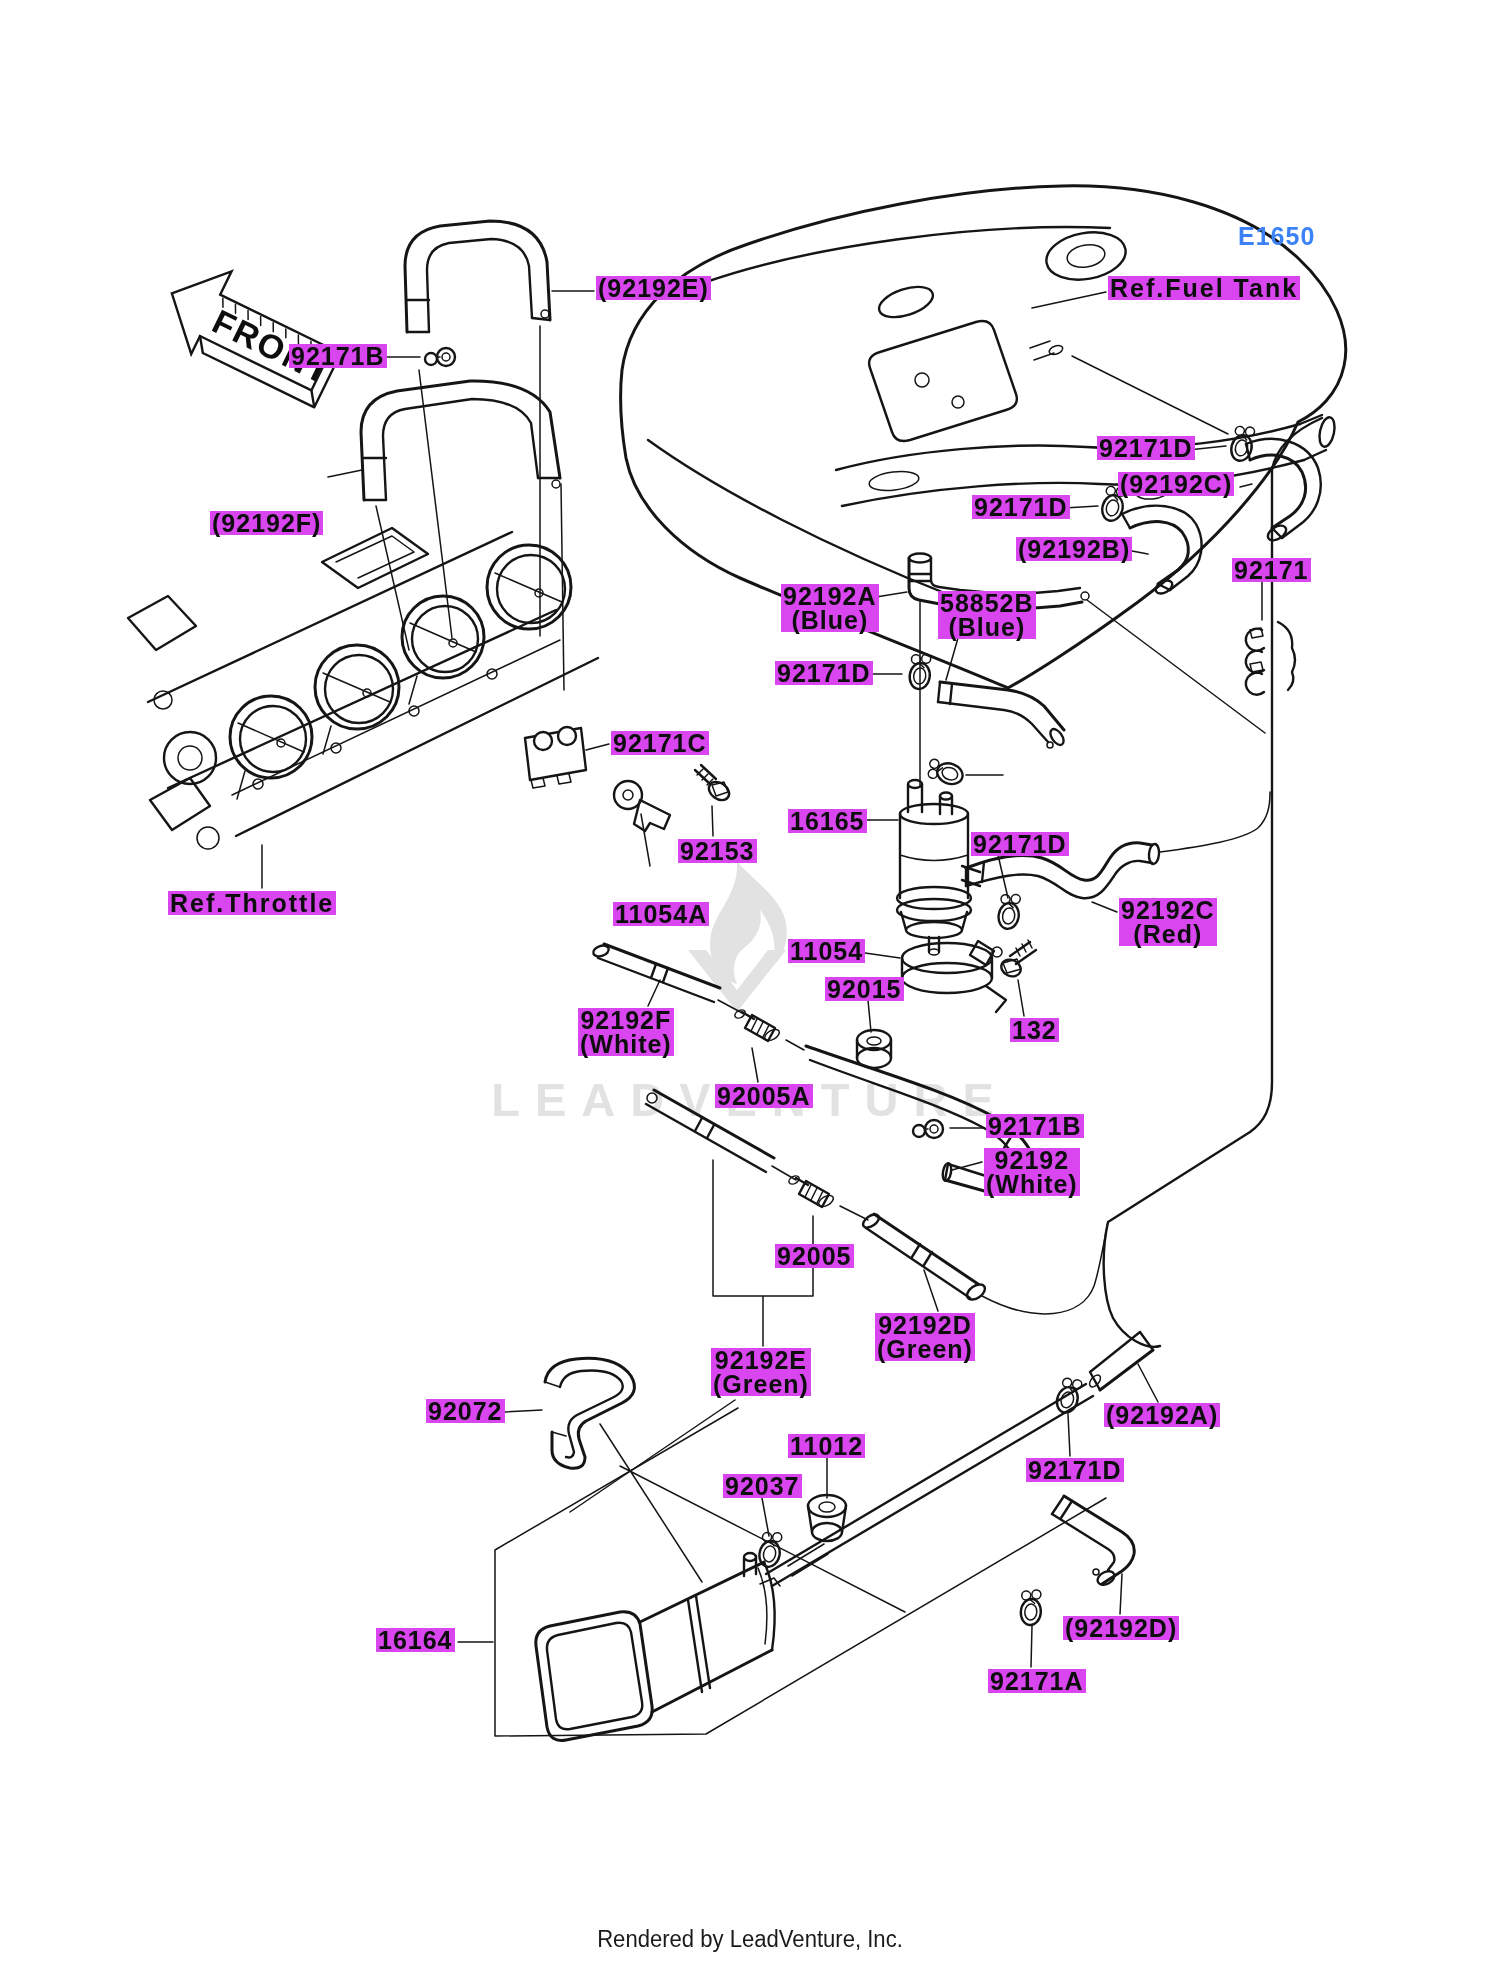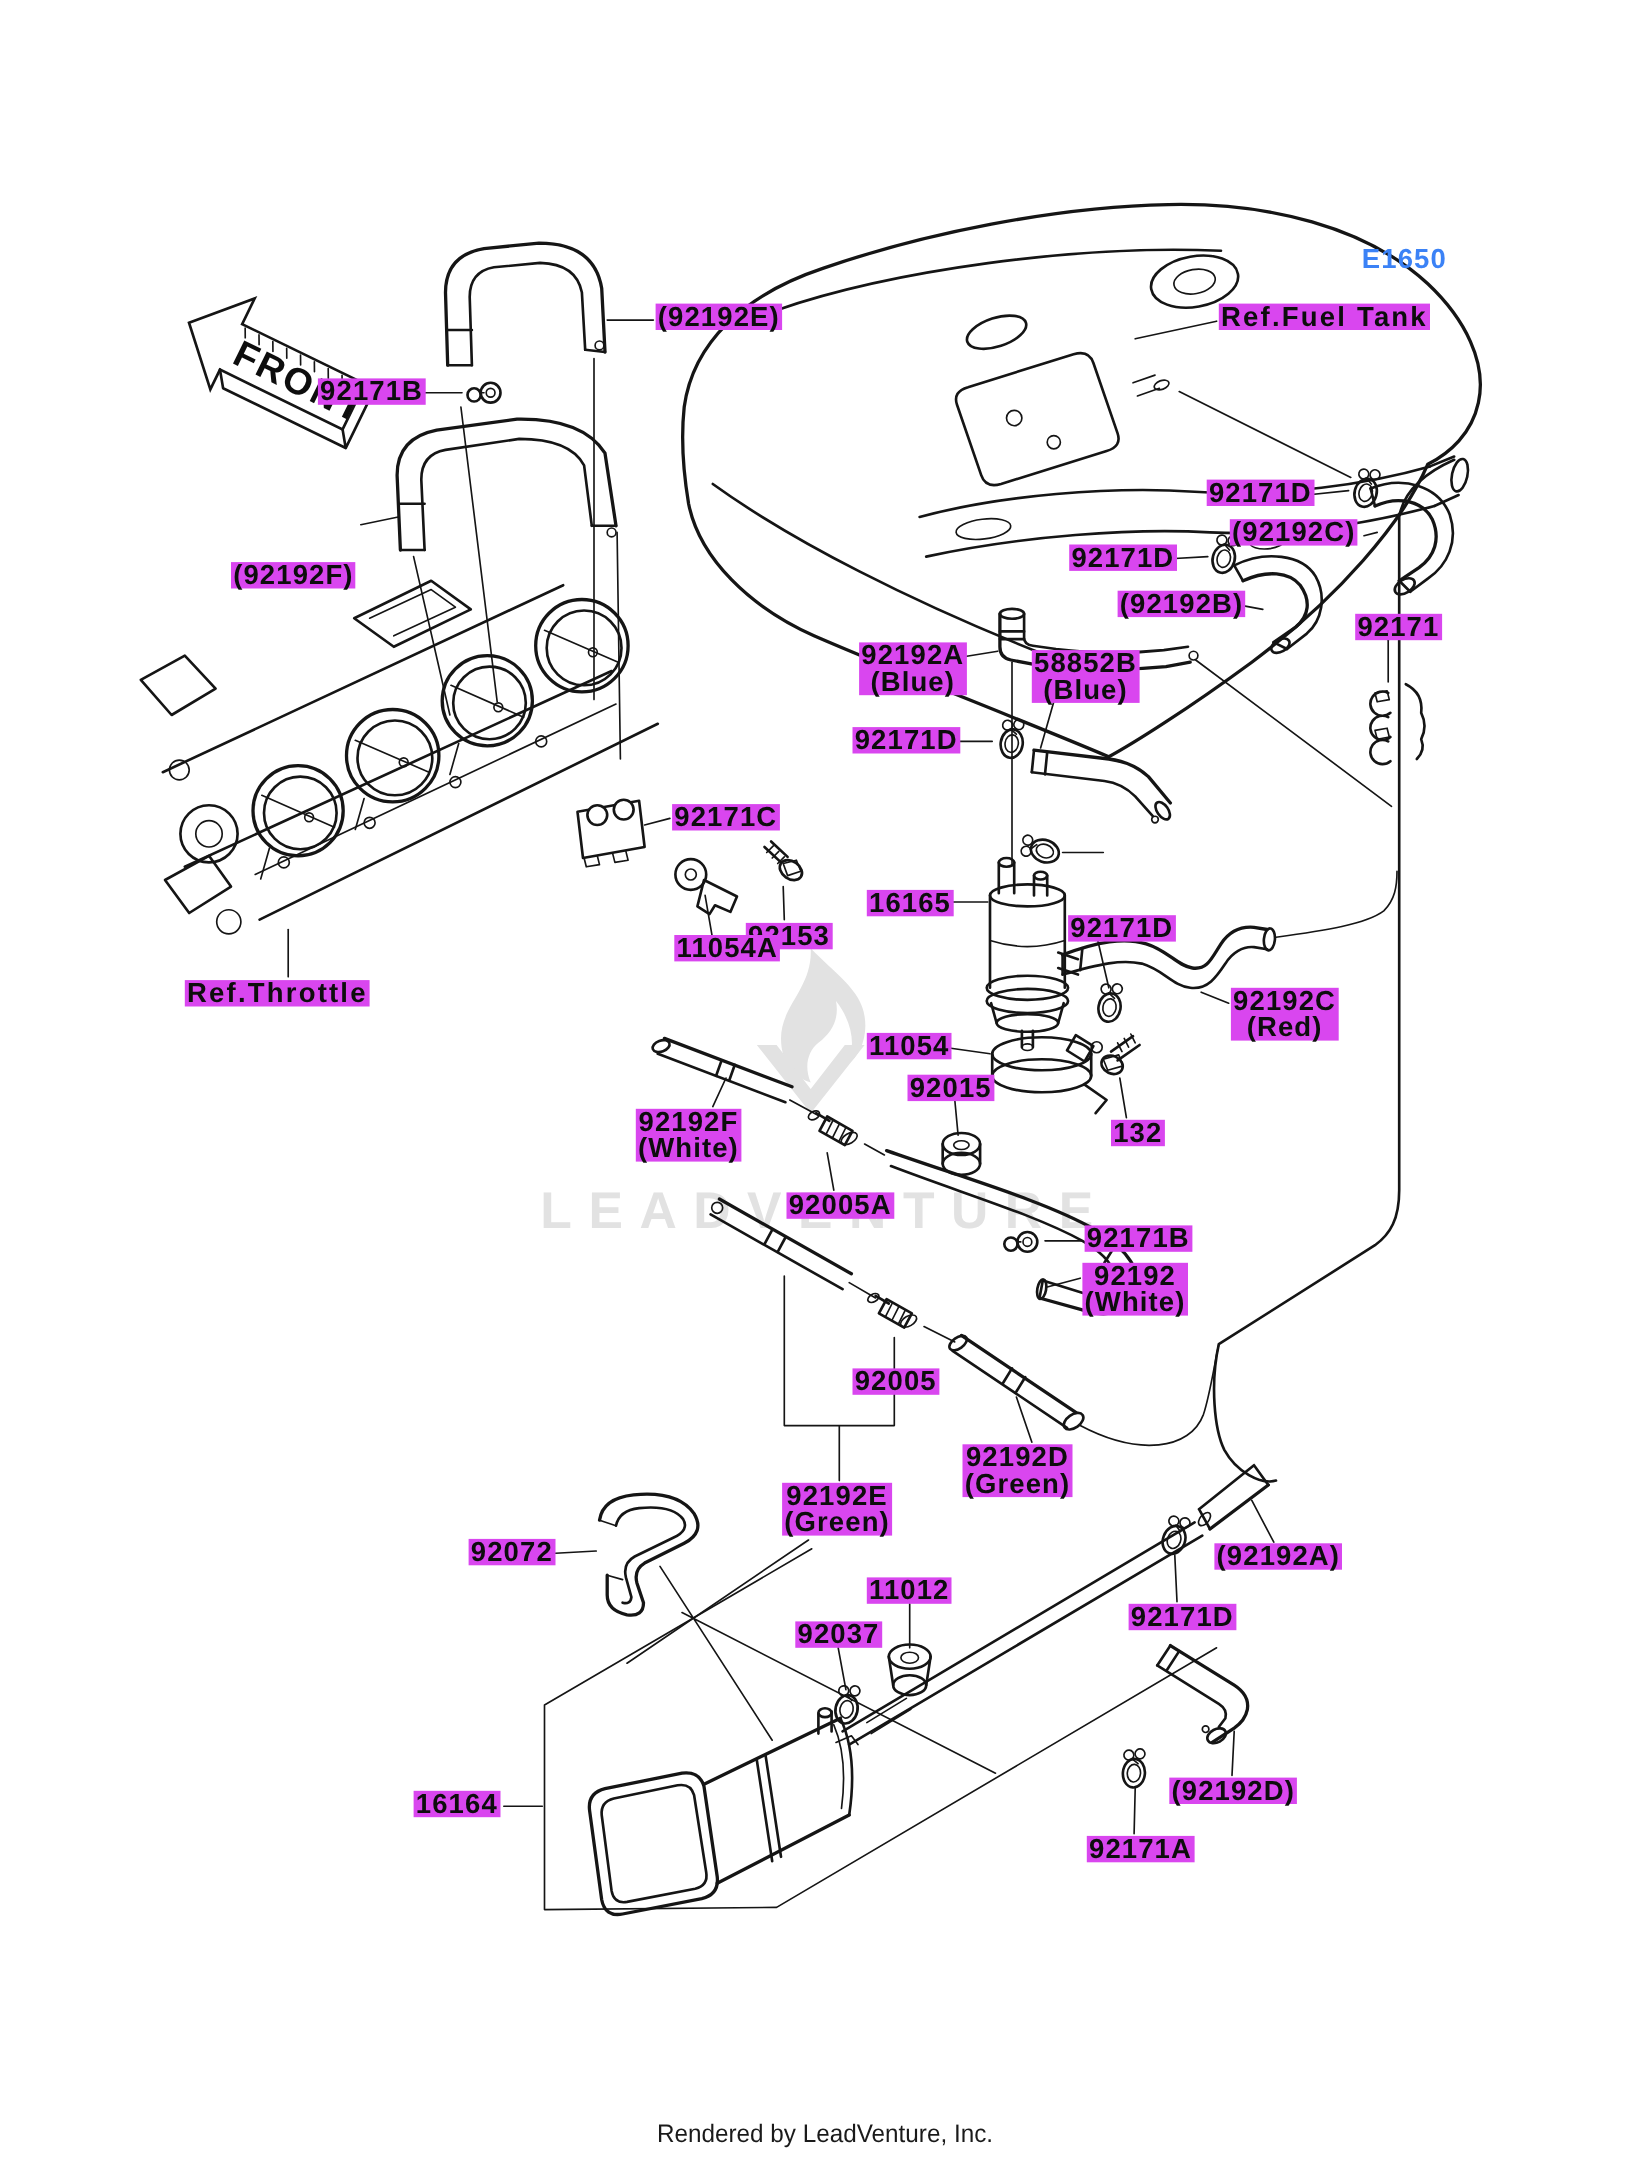--- a/index.html
+++ b/index.html
@@ -399,21 +399,21 @@
       <div class="lbl" style="left: 972px; top: 495px;"><div>92171D</div></div>
       <div class="lbl" style="left: 1016px; top: 537px;"><div>(92192B)</div></div>
       <div class="lbl" style="left: 1232px; top: 558px;"><div>92171</div></div>
       <div class="lbl" style="left: 781px; top: 584px;"><div>92192A</div><div>(Blue)</div></div>
       <div class="lbl" style="left: 938px; top: 591px;"><div>58852B</div><div>(Blue)</div></div>
       <div class="lbl" style="left: 775px; top: 661px;"><div>92171D</div></div>
       <div class="lbl" style="left: 611px; top: 731px;"><div>92171C</div></div>
       <div class="lbl" style="left: 788px; top: 809px;"><div>16165</div></div>
       <div class="lbl" style="left: 971px; top: 832px;"><div>92171D</div></div>
       <div class="lbl" style="left: 678px; top: 839px;"><div>92153</div></div>
-      <div class="lbl" style="left: 613px; top: 850px;"><div>11054A</div></div>
+      <div class="lbl" style="left: 613px; top: 902px;"><div>11054A</div></div>
       <div class="lbl" style="left: 1119px; top: 898px;"><div>92192C</div><div>(Red)</div></div>
       <div class="lbl" style="left: 788px; top: 939px;"><div>11054</div></div>
       <div class="lbl" style="left: 825px; top: 977px;"><div>92015</div></div>
       <div class="lbl" style="left: 1010px; top: 1018px;"><div>132</div></div>
       <div class="lbl" style="left: 578px; top: 1008px;"><div>92192F</div><div>(White)</div></div>
       <div class="lbl" style="left: 715px; top: 1084px;"><div>92005A</div></div>
       <div class="lbl" style="left: 986px; top: 1114px;"><div>92171B</div></div>
       <div class="lbl" style="left: 984px; top: 1127px; margin-top: 21px;"><div>92192</div><div>(White)</div></div>
       <div class="lbl" style="left: 775px; top: 1244px;"><div>92005</div></div>
       <div class="lbl" style="left: 875px; top: 1313px;"><div>92192D</div><div>(Green)</div></div>

